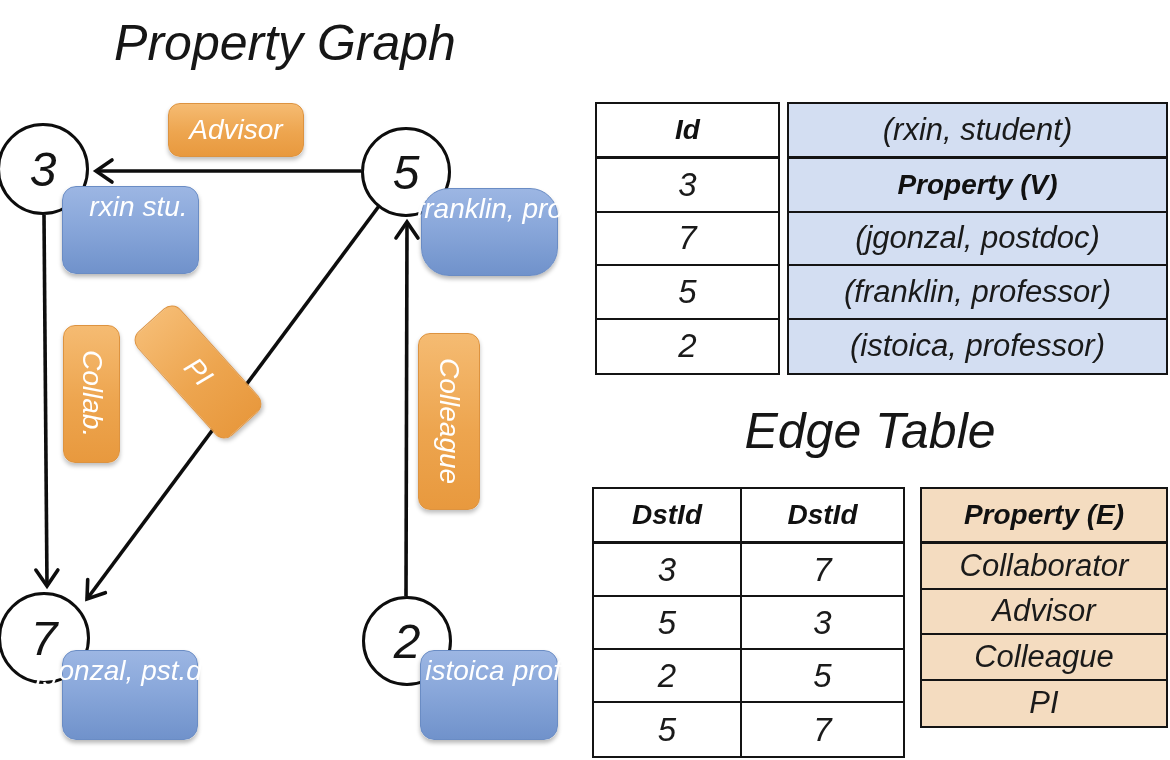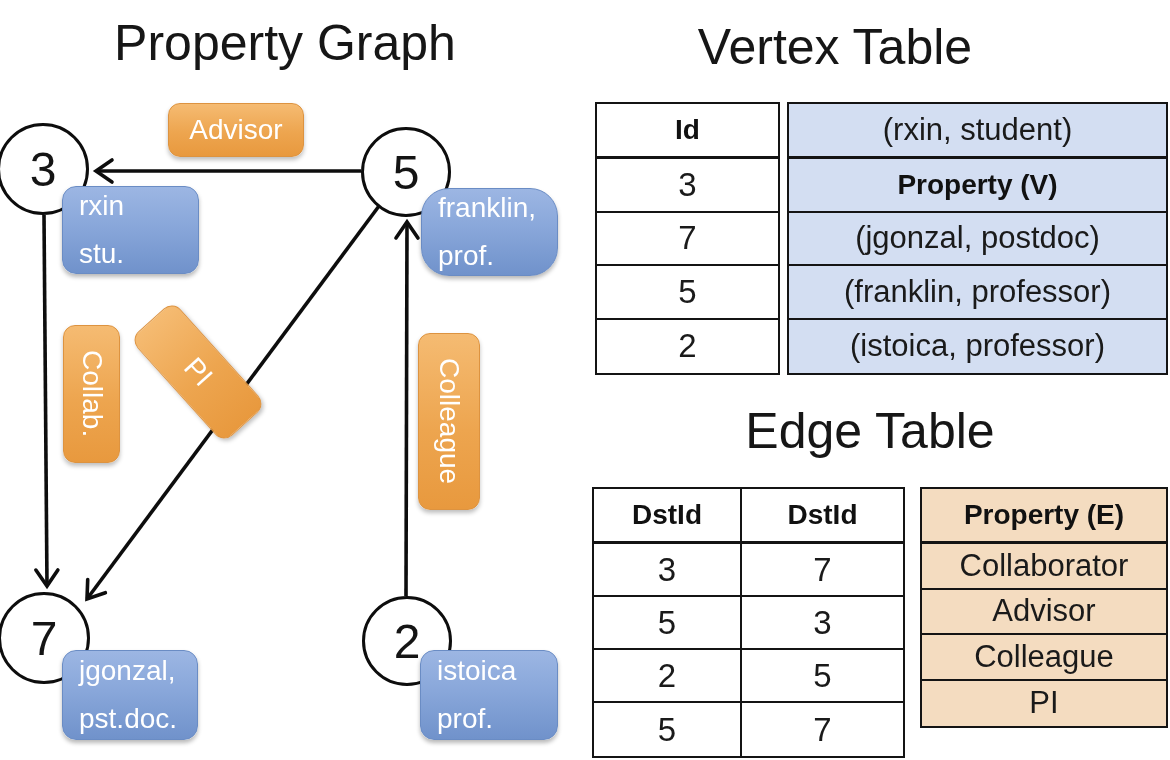--- a/index.html
+++ b/index.html
@@ -1,35 +1,35 @@
 <!DOCTYPE html>
 <html><head>
 <meta charset="utf-8">
 <style>
   html,body{margin:0;padding:0;background:#ffffff;}
   .canvas{
     position:relative;width:1170px;height:760px;overflow:hidden;background:#fff;
-    font-family:"Liberation Sans", sans-serif;color:#1a1a1a;
+    font-family:"Liberation Sans", sans-serif;color:#1a1a1a;font-style:italic;
   }
   .big-title{
     position:absolute;text-align:center;font-size:50px;font-weight:400;
     letter-spacing:0px;color:#161616;white-space:nowrap;
   }
   
   .edges-svg{position:absolute;left:0;top:0;z-index:1;}
   .node{
     position:absolute;z-index:2;background:#fff;border:3.5px solid #0d0d0d;border-radius:50%;
     display:flex;align-items:center;justify-content:center;box-sizing:border-box;
     font-size:48px;color:#141414;
   }
   .vprop{
     position:absolute;z-index:4;border-radius:14px;color:#fff;
     background:linear-gradient(180deg,#9cb6e3 0%,#89a7da 45%,#7092cb 100%);
     border:1px solid #6a8cc4;box-shadow:0 3px 4px rgba(0,0,0,0.28);
-    display:flex;flex-direction:column;justify-content:center;box-sizing:border-box;
+    display:flex;flex-direction:row;justify-content:center;box-sizing:border-box;
     padding-left:16px;font-size:28px;line-height:1.42;gap:8px;
   }
   .elabel{
     position:absolute;z-index:3;border-radius:12px;color:#fff;
     background:linear-gradient(180deg,#f5bb72 0%,#eda54f 55%,#e8993e 100%);
     border:1px solid #dd9340;box-shadow:0 3px 4px rgba(0,0,0,0.25);
     display:flex;align-items:center;justify-content:center;box-sizing:border-box;
     font-size:28px;
   }
   .vert span{writing-mode:vertical-rl;text-orientation:mixed;}
@@ -47,21 +47,20 @@
   .cdiv{border-right:2.5px solid #141414;}
   .fill-blue{background:#d3def2;}
   .fill-peach{background:#f4dcc0;}
 </style>
 </head>
 <body>
 
 <div class="canvas">
 
   <div class="big-title" style="left:30px;top:14px;width:510px;">Property Graph</div>
-  <div class="big-title" style="left:600px;top:18px;width:470px;">Vertex Table</div>
   <div class="big-title" style="left:640px;top:402px;width:460px;">Edge Table</div>
 
   <svg class="edges-svg" width="580" height="760" viewBox="0 0 580 760">
     <defs>
       <marker id="arrow" markerUnits="userSpaceOnUse" markerWidth="44" markerHeight="44" refX="21" refY="22" orient="auto" overflow="visible">
         <path d="M5,11 L21,22 L5,33" fill="none" stroke="#0d0d0d" stroke-width="3.6" stroke-linecap="round"></path>
       </marker>
     </defs>
     <line x1="361" y1="171" x2="96" y2="171" stroke="#0d0d0d" stroke-width="3.6" marker-end="url(#arrow)"></line>
     <line x1="44" y1="215" x2="47" y2="586" stroke="#0d0d0d" stroke-width="3.6" marker-end="url(#arrow)"></line>

